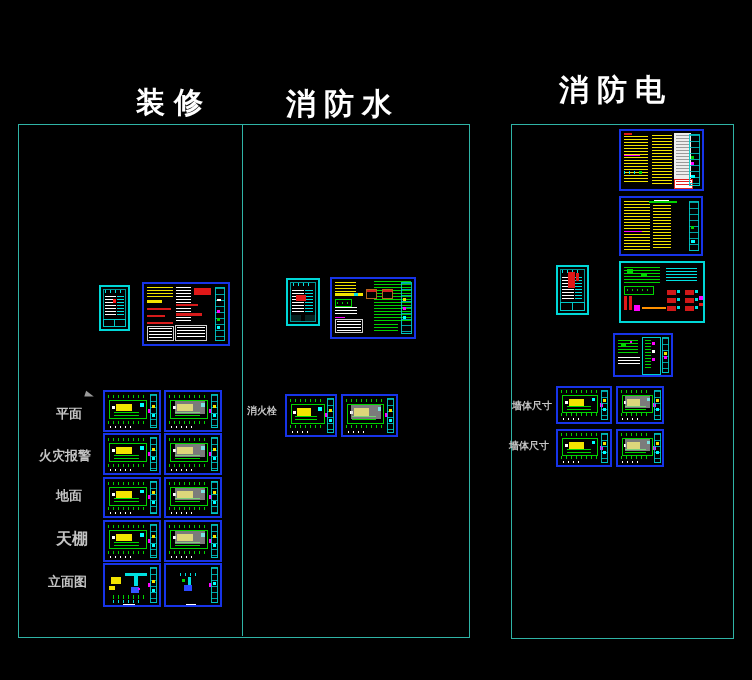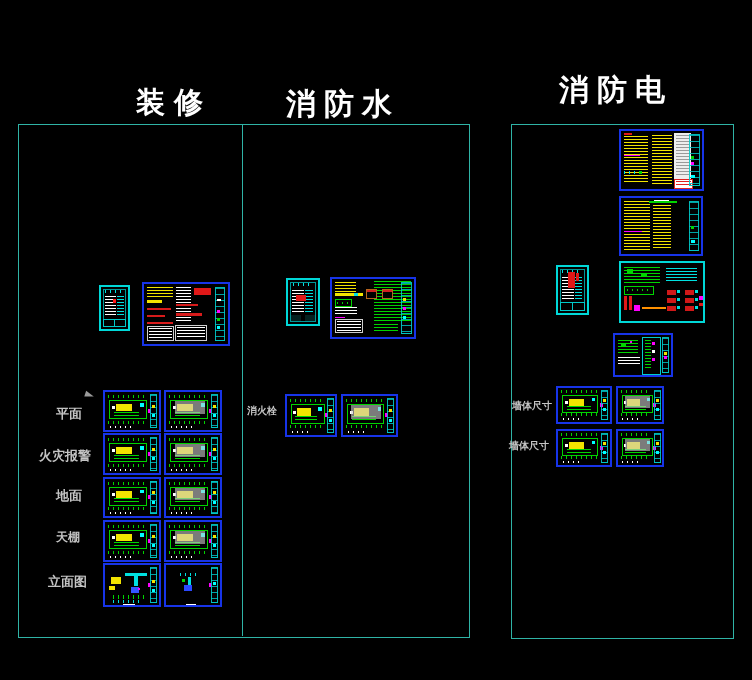--- a/index.html
+++ b/index.html
@@ -31,21 +31,21 @@
   <div class="hdr" style="left:286px;top:84px;font-size:30px;letter-spacing:8px;">消防水</div>
   <div class="hdr" style="left:559px;top:70px;font-size:30px;letter-spacing:8px;">消防电</div>
 
   <div class="frame" style="left:18px;top:124px;width:450px;height:512px;"></div>
   <div class="vline" style="left:242px;top:124px;height:512px;"></div>
   <div class="frame" style="left:511px;top:124px;width:221px;height:513px;"></div>
 
   <div class="rowlabel" style="left:56px;top:405px;font-size:13px;">平面</div>
   <div class="rowlabel" style="left:39px;top:447px;font-size:13px;">火灾报警</div>
   <div class="rowlabel" style="left:56px;top:487px;font-size:13px;">地面</div>
-  <div class="rowlabel" style="left:56px;top:529px;font-size:12px;">天棚</div>
+  <div class="rowlabel" style="left:56px;top:529px;font-size:16px;">天棚</div>
   <div class="rowlabel" style="left:48px;top:573px;font-size:13px;">立面图</div>
 
   <div class="rowlabel" style="left:247px;top:404px;font-size:10px;">消火栓</div>
 
   <div class="rowlabel" style="left:512px;top:399px;font-size:10px;">墙体尺寸</div>
   <div class="rowlabel" style="left:509px;top:439px;font-size:10px;">墙体尺寸</div>
 
   <div class="abs" style="left:85px;top:392px;width:0;height:0;border-top:3px solid transparent;border-bottom:3px solid transparent;border-left:9px solid #9a9a9a;transform:rotate(18deg);"></div>
 
   <div class="abs" style="left:559px;top:420px;width:6px;height:4px;background:#c8c8c8;"></div>

